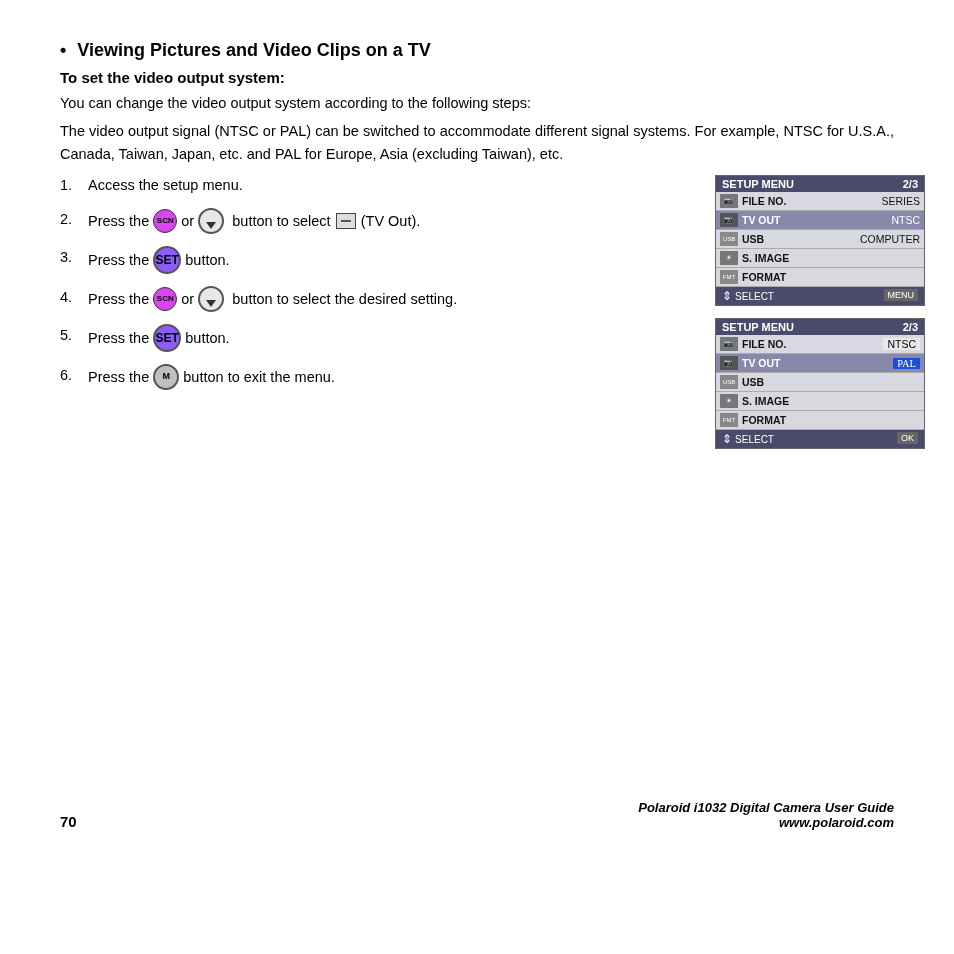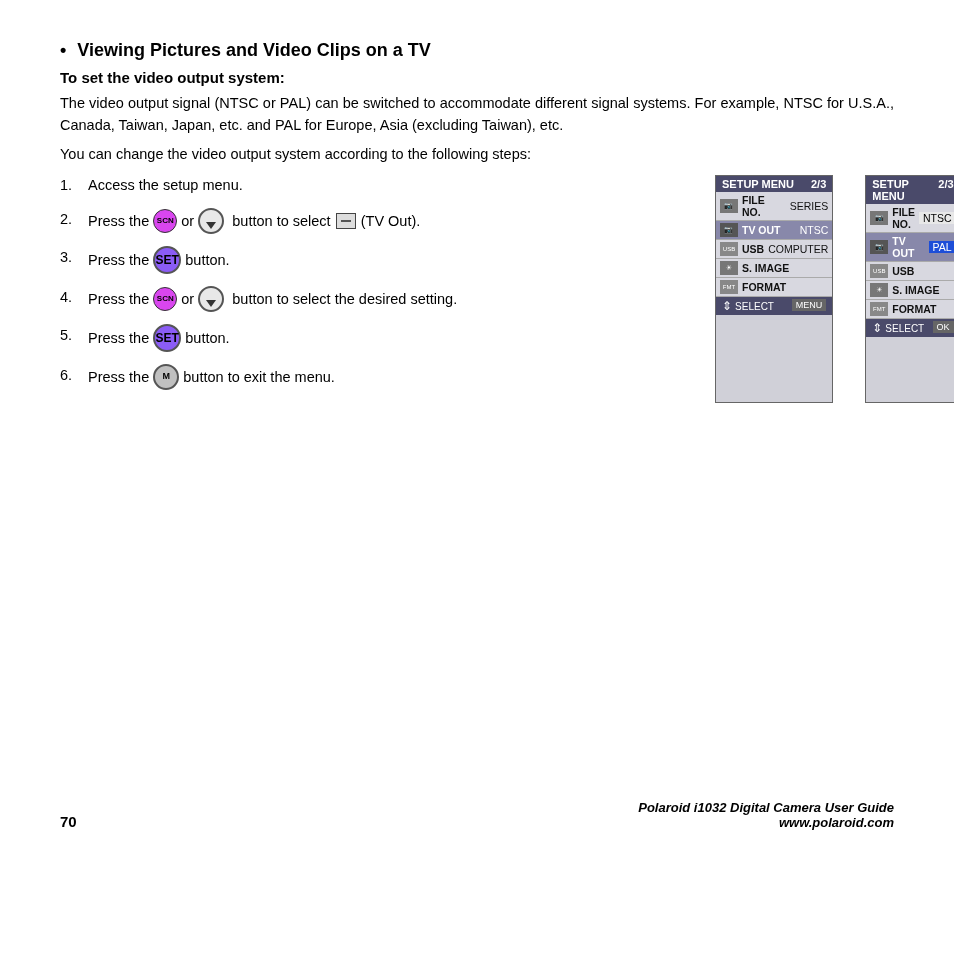--- a/index.html
+++ b/index.html
@@ -41,22 +41,22 @@
       display: flex;
       margin-top: 10px;
     }
     .steps-col {
       flex: 1;
       padding-right: 20px;
     }
     .menus-col {
       width: 220px;
       display: flex;
-      flex-direction: row;
-      gap: 32px;
+      flex-direction: column;
+      gap: 12px;
       padding-left: 41px;
     }
     .step {
       display: flex;
       margin-bottom: 12px;
       font-size: 14.5px;
       line-height: 1.5;
     }
     .step-num {
       min-width: 28px;
@@ -219,20 +219,21 @@
       background: #e8e8e8;
       padding: 0 4px;
       color: #000;
       font-size: 10.5px;
     }
     .setup-menu-2 .row-value-pal {
       background: #1d4ed8;
       padding: 0 4px;
       color: #fff;
       font-size: 10.5px;
+      font-family: Liberation Serif, serif;
     }
 
     .footer {
       position: absolute;
       bottom: 28px;
       left: 60px;
       right: 60px;
       display: flex;
       justify-content: space-between;
       align-items: flex-end;
@@ -274,22 +275,22 @@
 
 <div class="page">
 
   <div class="title">
     <span class="bullet">•</span>
     <span>Viewing Pictures and Video Clips on a TV</span>
   </div>
 
   <div class="subtitle">To set the video output system:</div>
 
+  <div class="body-text">You can change the video output system according to the following steps:</div>
   <div class="body-text">The video output signal (NTSC or PAL) can be switched to accommodate different signal systems. For example, NTSC for U.S.A., Canada, Taiwan, Japan, etc. and PAL for Europe, Asia (excluding Taiwan), etc.</div>
-  <div class="body-text">You can change the video output system according to the following steps:</div>
 
   <div class="content-area">
 
     <div class="steps-col">
 
       <div class="step">
         <span class="step-num">1.</span>
         <span class="step-text">Access the setup menu.</span>
       </div>
 

